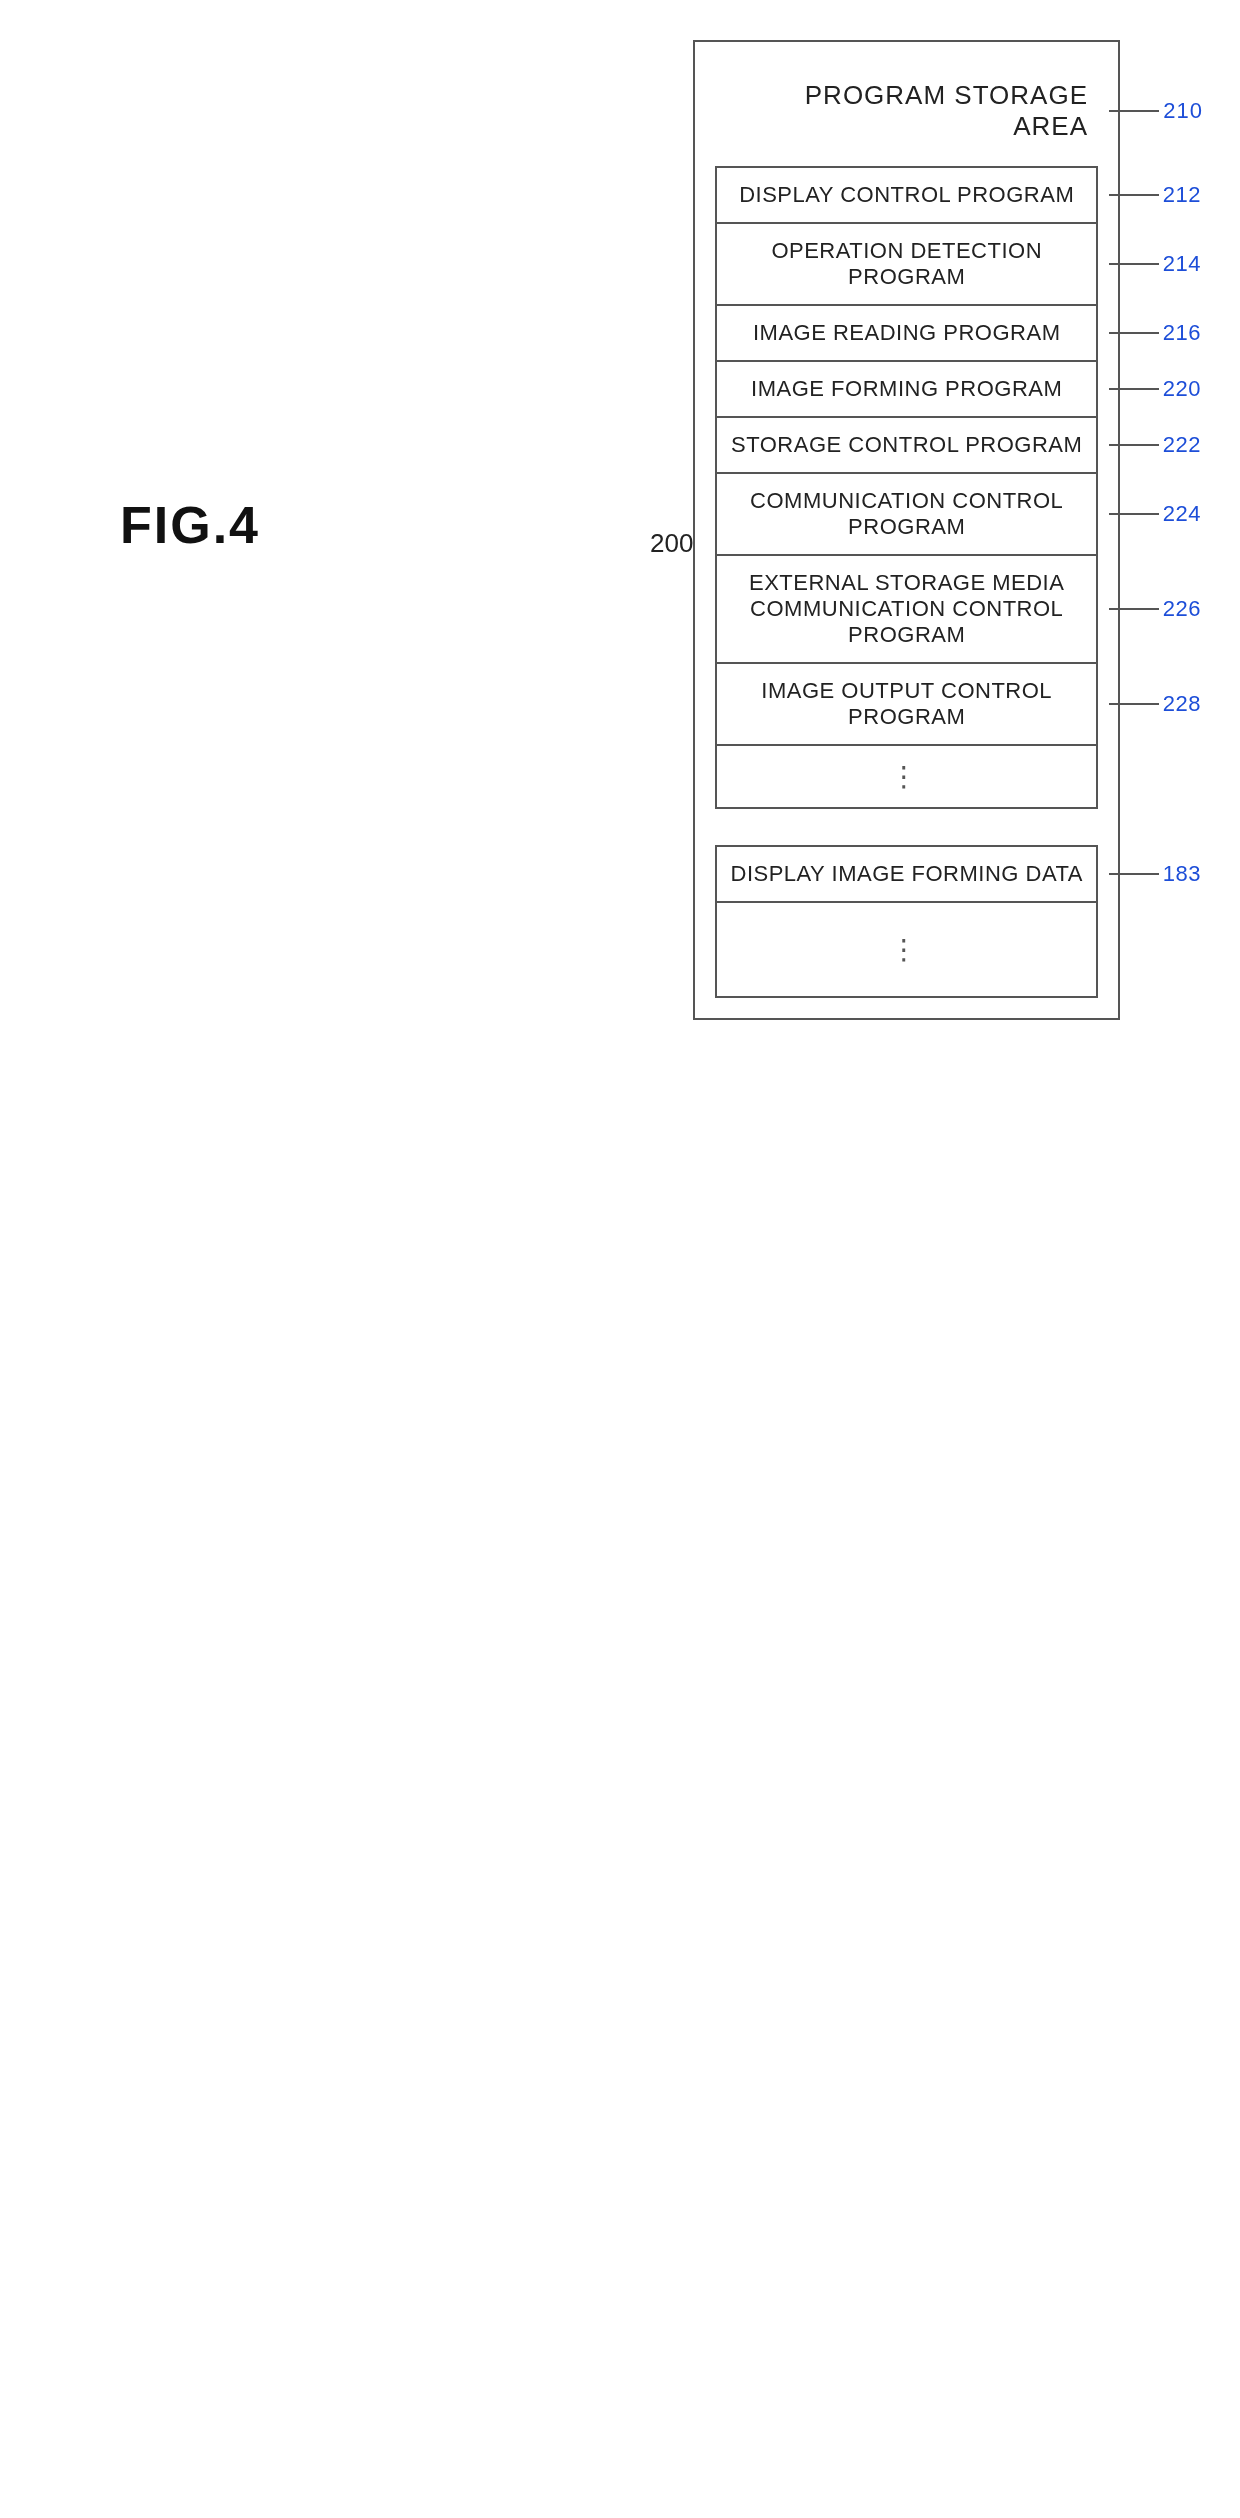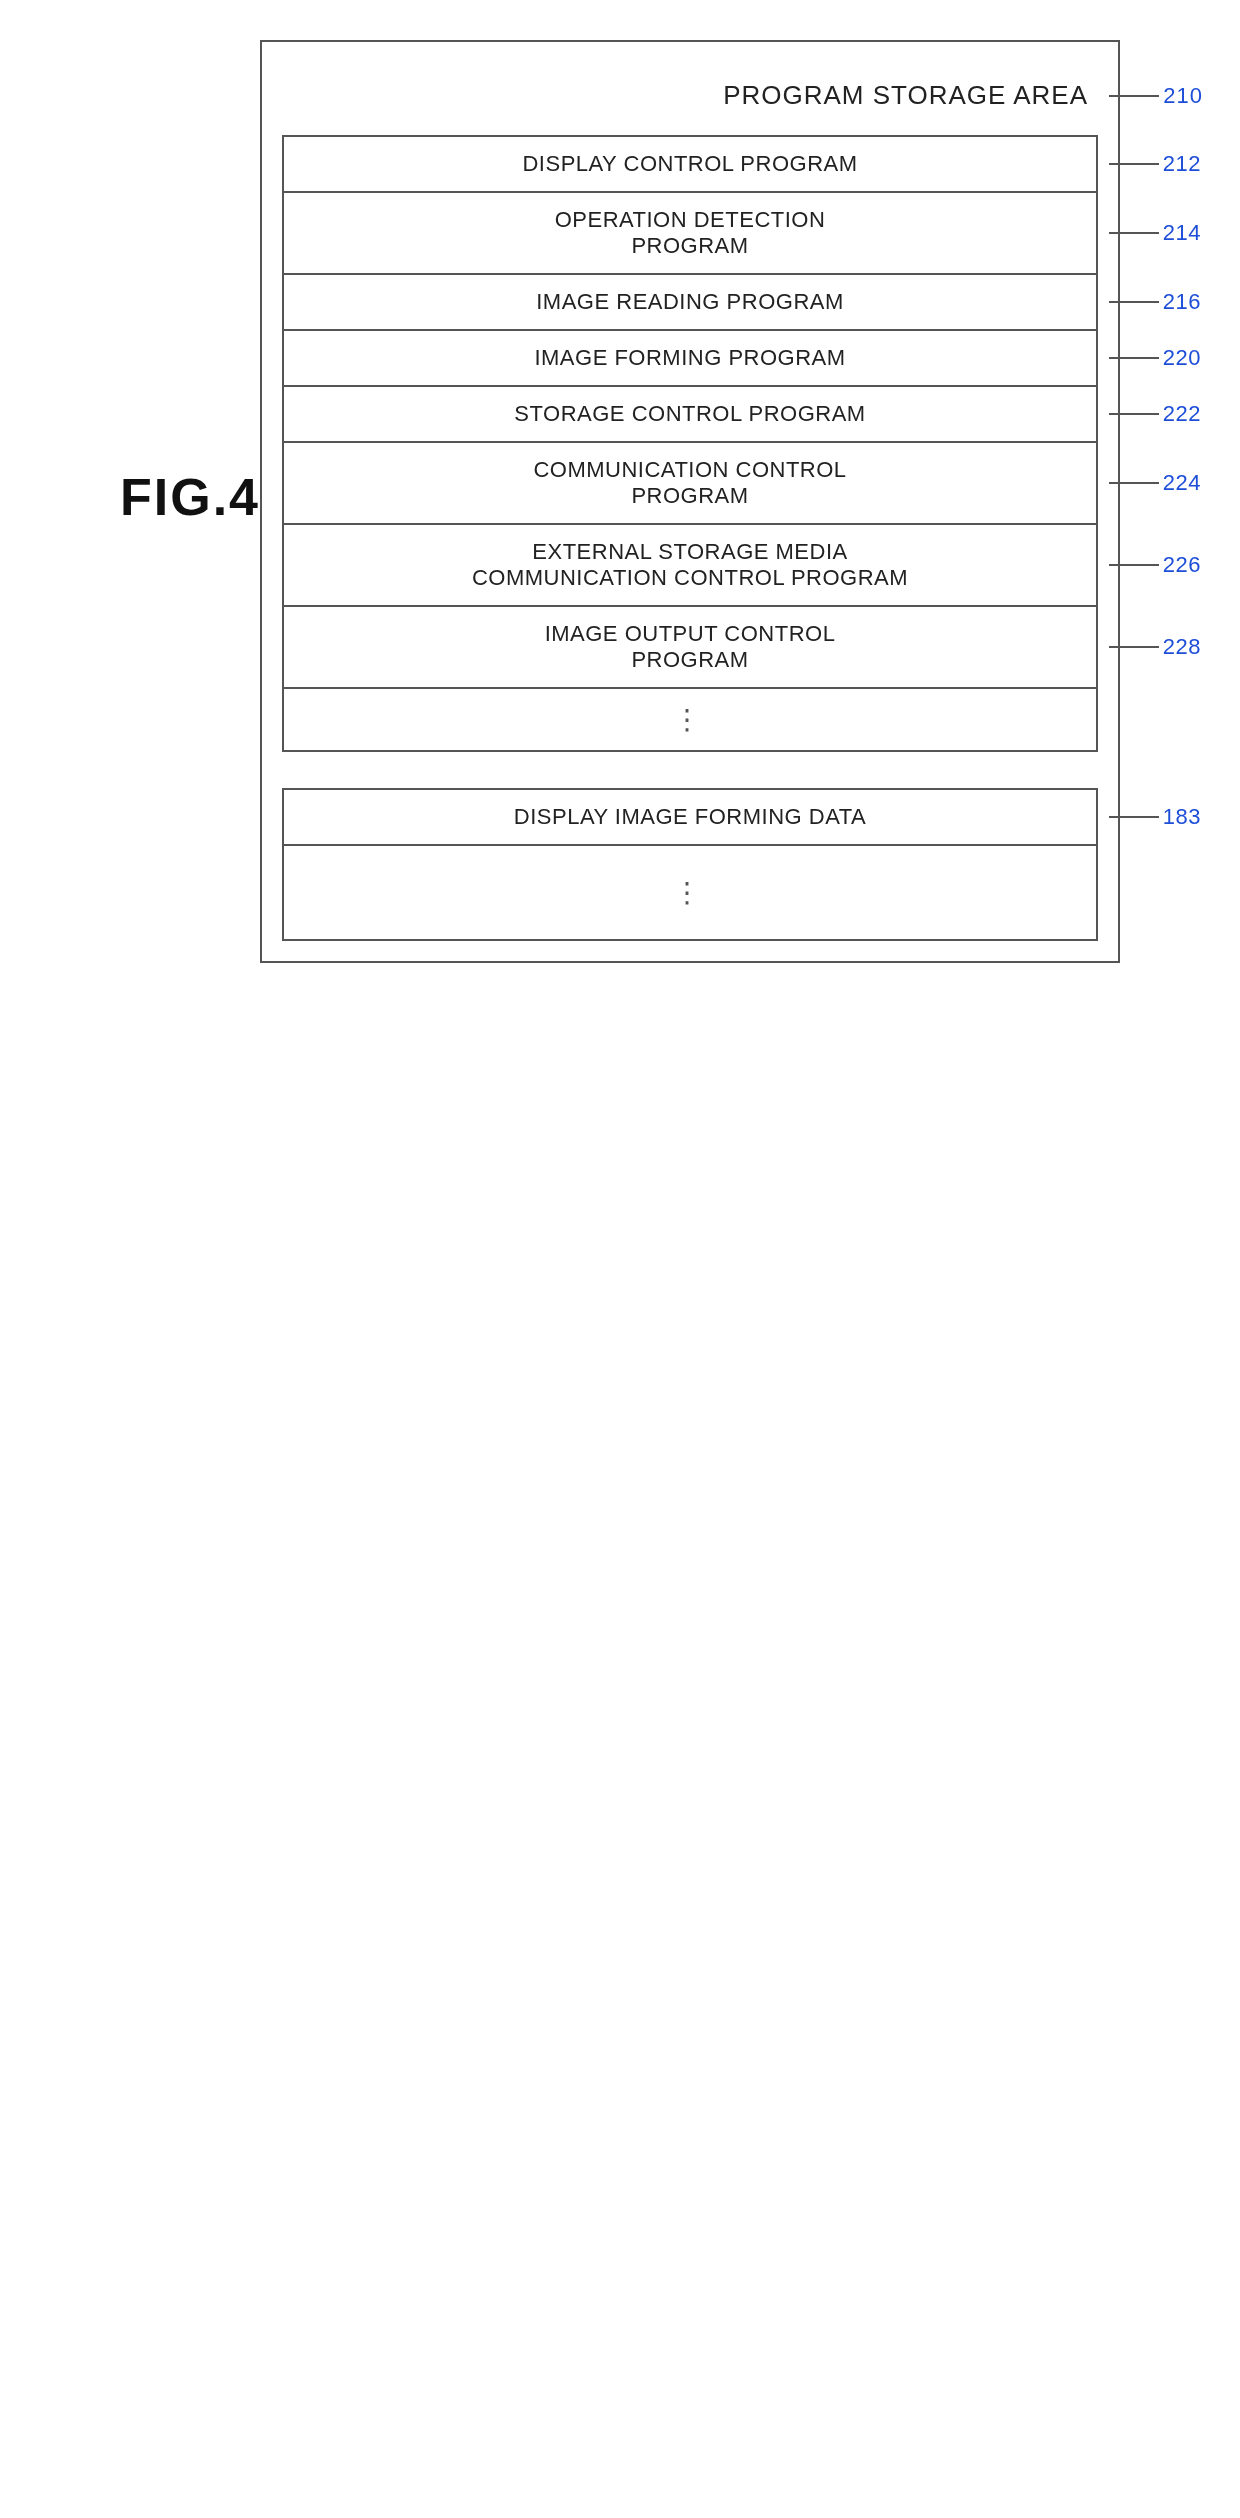--- a/index.html
+++ b/index.html
@@ -97,20 +97,23 @@
       border-bottom: none;
     }
   </style>
 </head>
 <body>
 
 <div class="page-container">
 
   <div class="figure-title">FIG.4</div>
 
+  <div style="width:860px; position:relative; margin-bottom:4px;">
+    <span style="font-size:26px; color:#222; margin-left:390px; display:block;">200</span>
+  </div>
 
   <div class="outer-box">
 
     <div style="position:relative;">
       <div class="section-label with-ref">
         <span>PROGRAM STORAGE AREA</span>
         <span class="ref-num">210</span>
       </div>
 
       <div class="programs-container">

